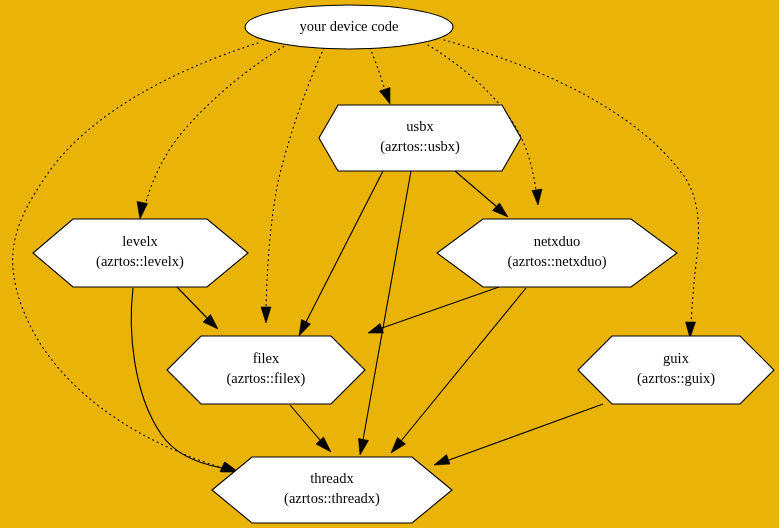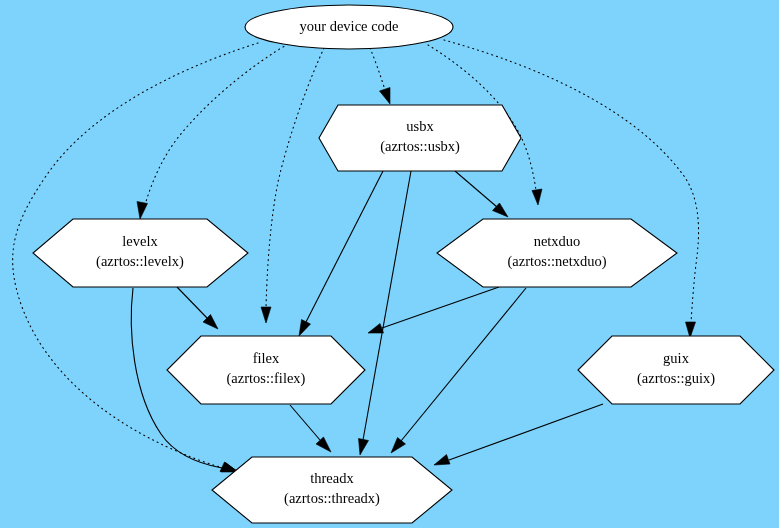--- a/index.html
+++ b/index.html
@@ -4,21 +4,21 @@
 <style>
   html, body {
     margin: 0;
     padding: 0;
     background: #ffffff;
   }
   #graph-root {
     position: relative;
     width: 779px;
     height: 528px;
-    background: #7dd3fc;
+    background: #eab308;
     font-family: "Liberation Serif", "DejaVu Serif", serif;
     overflow: hidden;
   }
   svg#graph-canvas {
     display: block;
     width: 779px;
     height: 528px;
   }
   .node-shape {
     fill: #ffffff;

